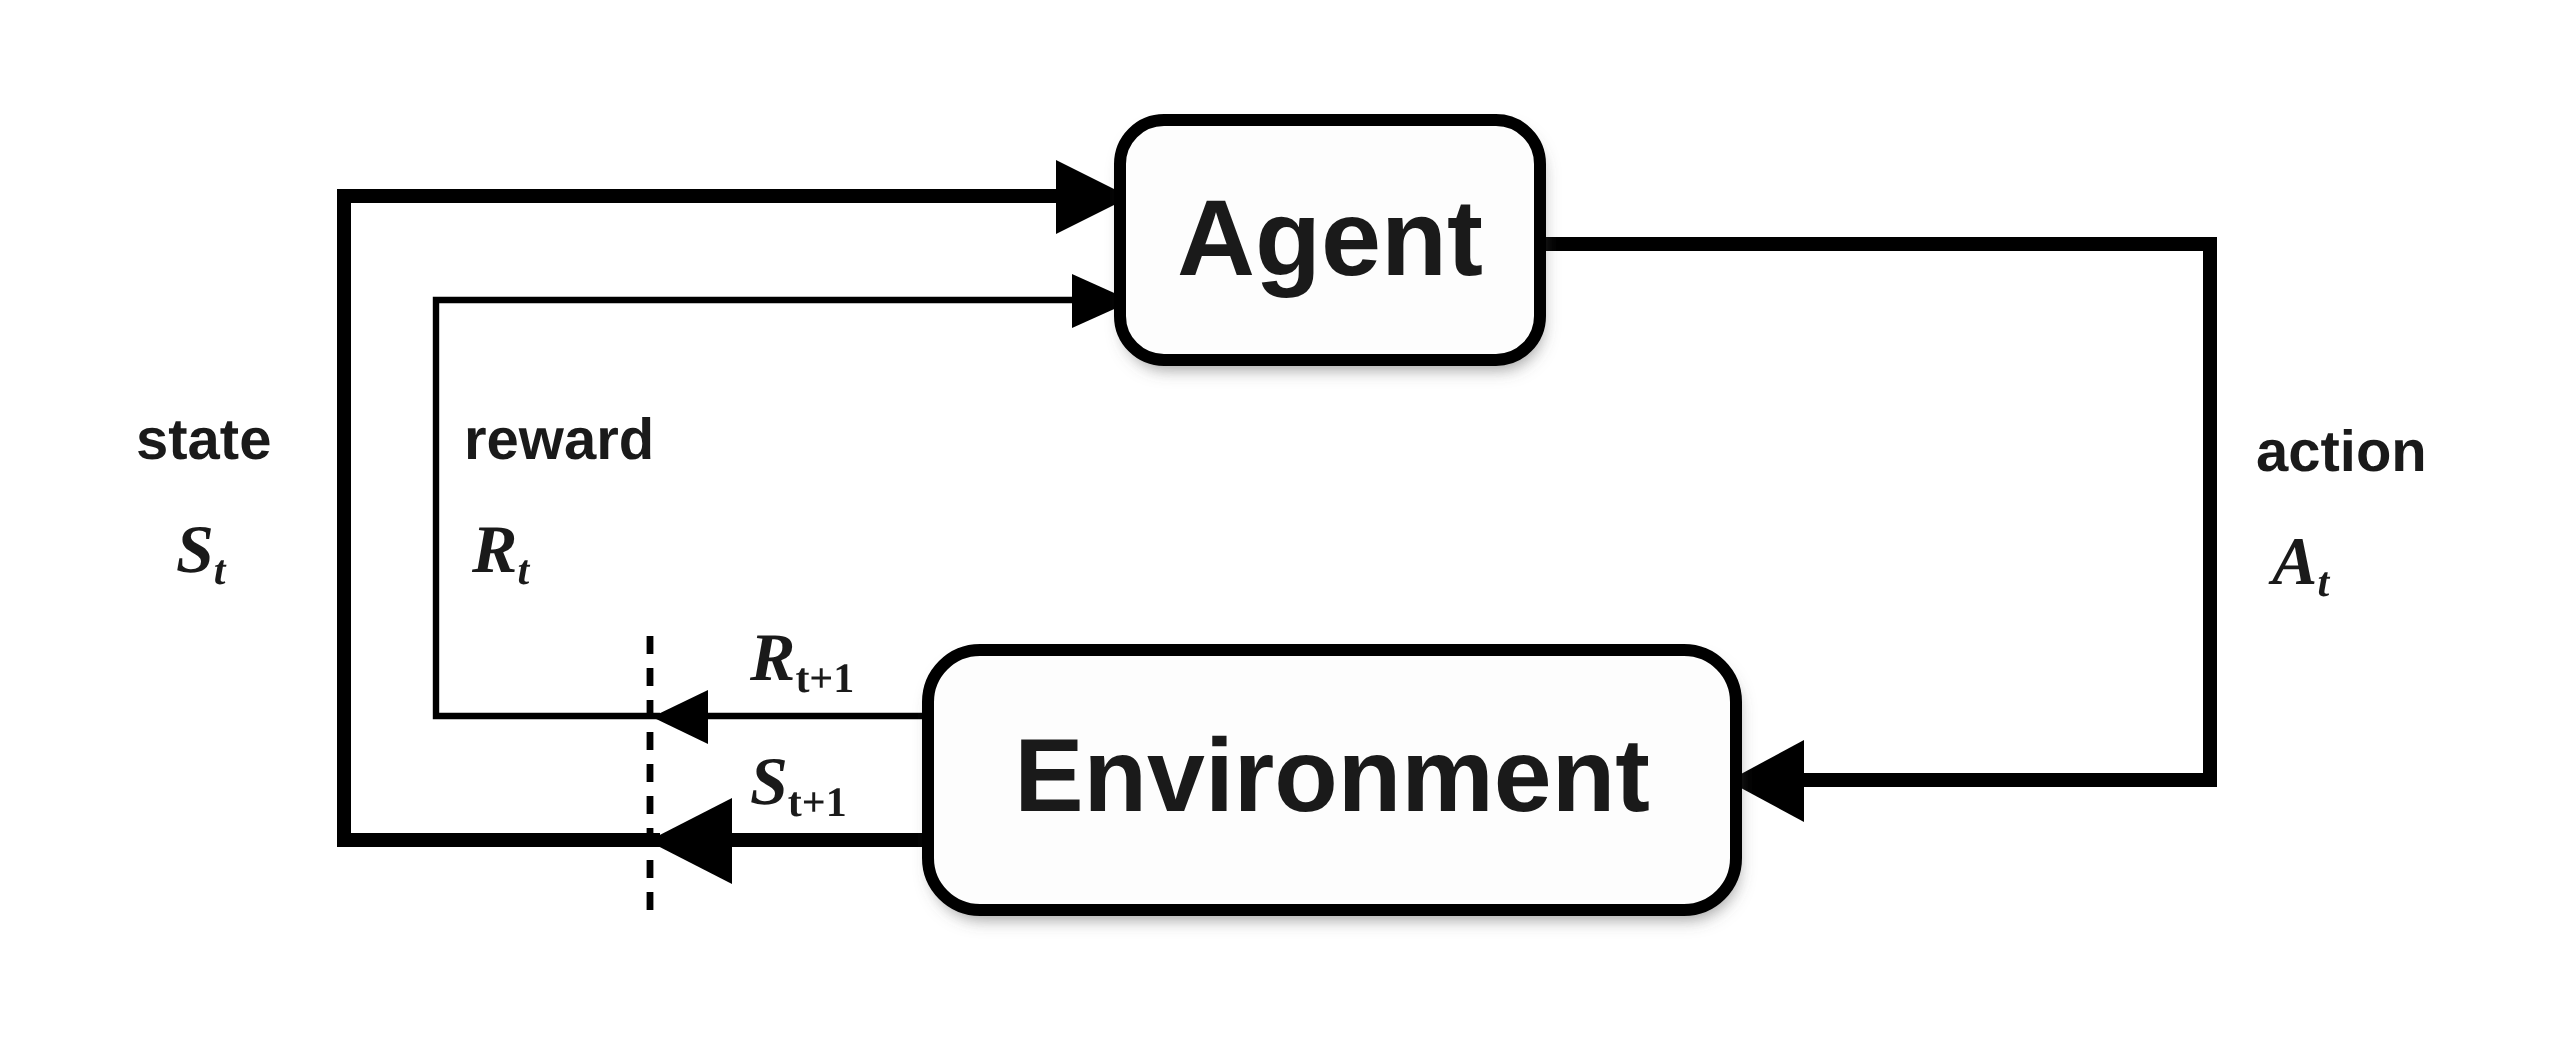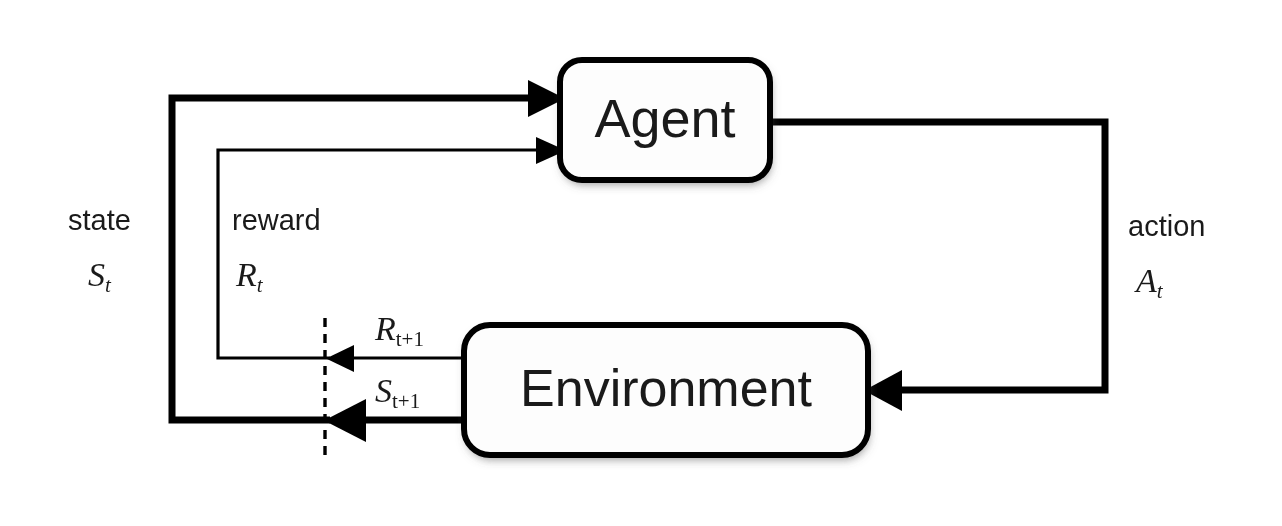--- a/index.html
+++ b/index.html
@@ -11,20 +11,21 @@
     width: 1282px;
     height: 526px;
     overflow: hidden;
     font-family: "Liberation Sans", sans-serif;
   }
   #diagram-root {
     position: relative;
     width: 1282px;
     height: 526px;
     background: #ffffff;
+    font-weight: bold;
   }
   svg.diagram {
     display: block;
     width: 1282px;
     height: 526px;
   }
   .box-fill { fill: #fdfdfd; }
   .box-stroke { stroke: #000000; fill: none; }
   .node-label {
     font-family: "Liberation Sans", sans-serif;

